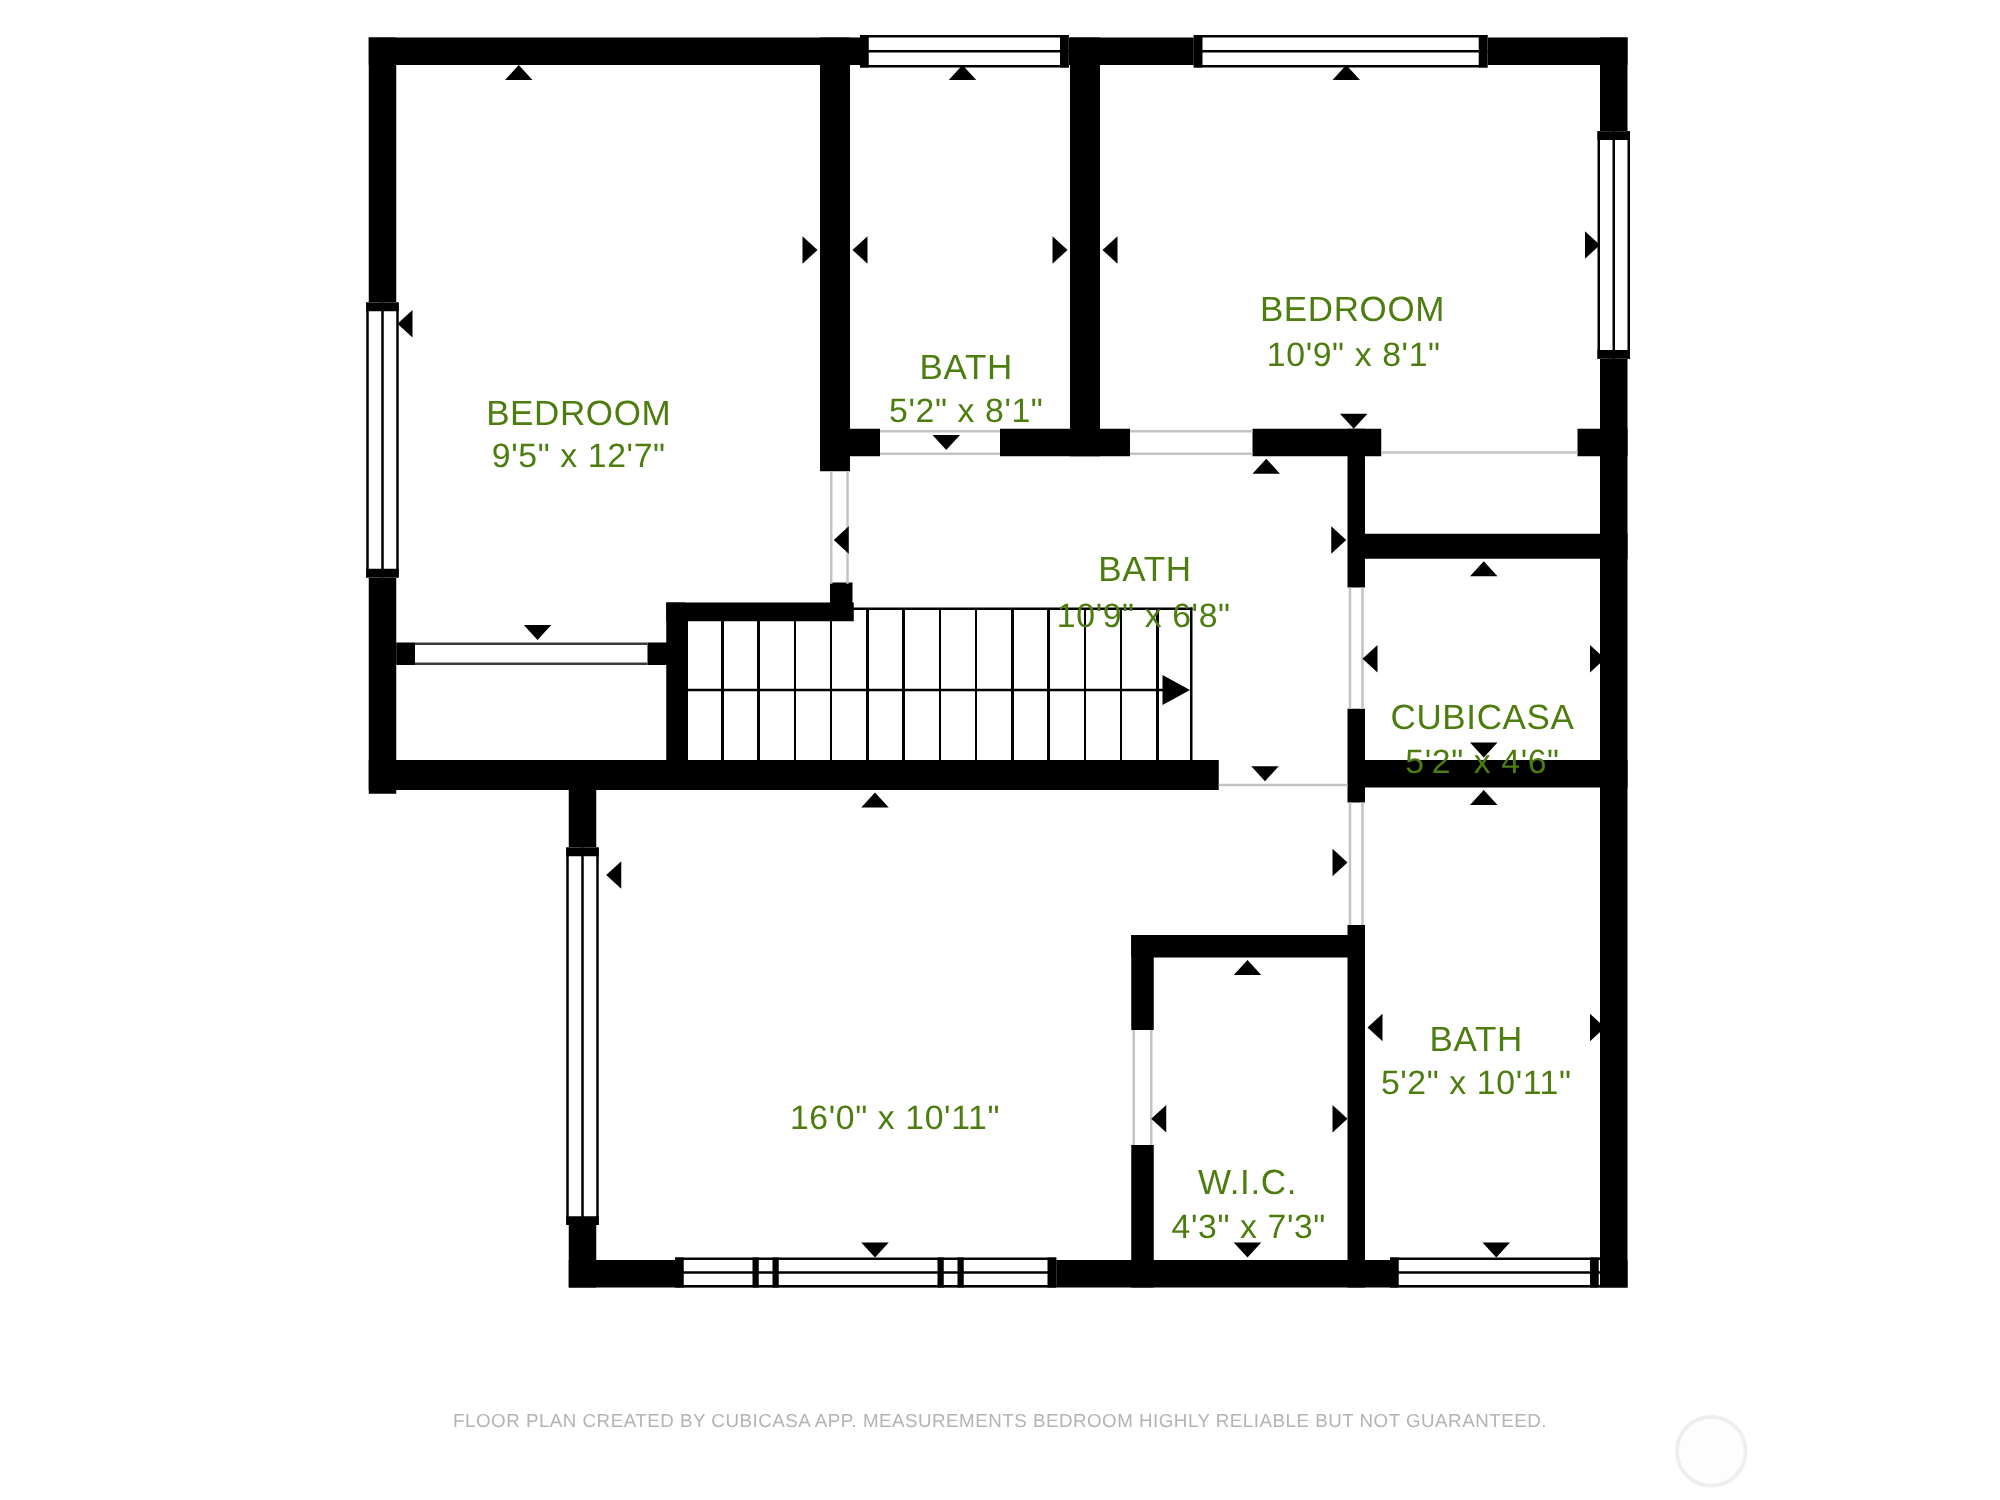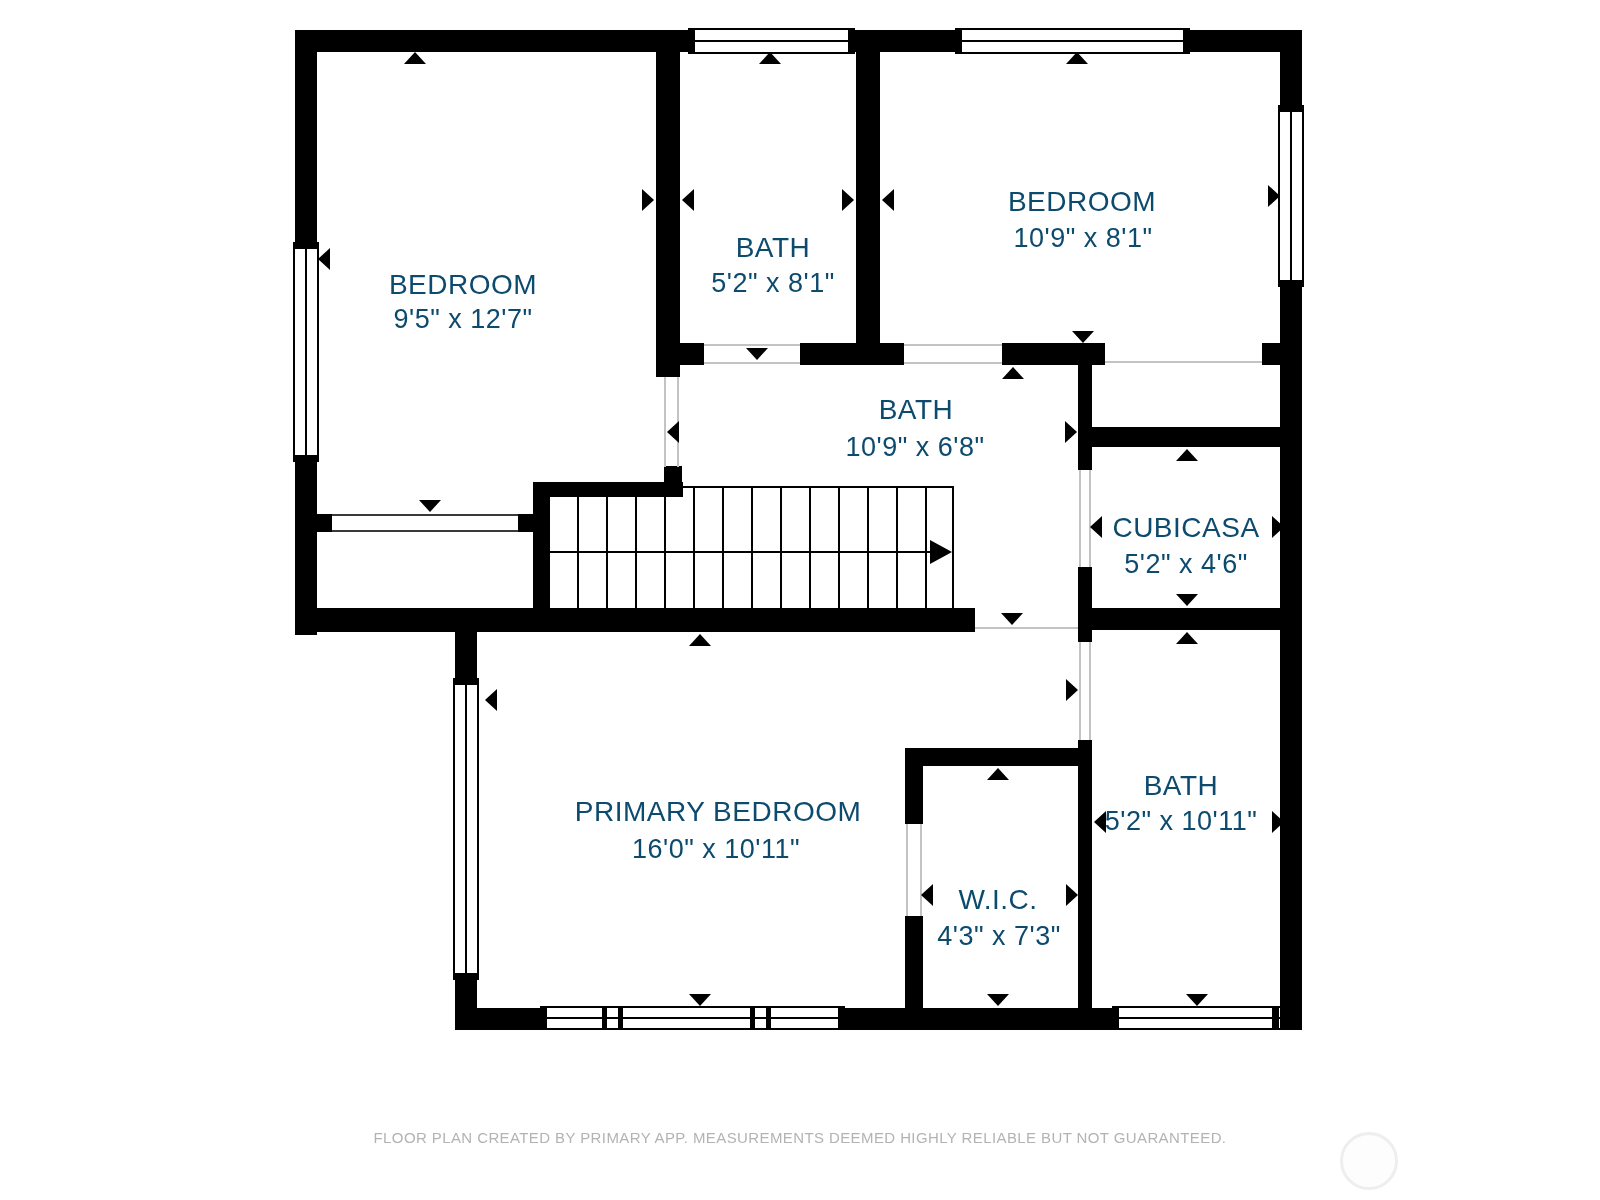--- a/index.html
+++ b/index.html
@@ -18,21 +18,21 @@
   .td{border-left:11px solid transparent;border-right:11px solid transparent;border-top:12px solid #000;}
   .tl{border-top:11px solid transparent;border-bottom:11px solid transparent;border-right:12px solid #000;}
   .tr{border-top:11px solid transparent;border-bottom:11px solid transparent;border-left:12px solid #000;}
   .stairs{position:absolute;left:548px;top:486px;width:406px;height:122px;box-sizing:border-box;
           border-top:2px solid #000;border-right:2px solid #000;
           background:repeating-linear-gradient(90deg,#000 0 2px,transparent 2px 29px);}
   .srail{position:absolute;left:548px;top:551px;width:384px;height:2px;background:#000;}
   .sarrow{position:absolute;left:930px;top:540px;width:0;height:0;
           border-top:12px solid transparent;border-bottom:12px solid transparent;border-left:22px solid #000;}
   .lbl{position:absolute;transform:translate(-50%,-50%);white-space:nowrap;
-       color:#0c4a6e;font-size:28px;letter-spacing:0.5px;}
+       color:#4d7c0f;font-size:28px;letter-spacing:0.5px;margin-top:46px;}
   .footer{position:absolute;left:800px;top:1137px;transform:translate(-50%,-50%);white-space:nowrap;
           color:#b3b3b3;font-size:15px;letter-spacing:0.4px;}
   .compass{position:absolute;left:1340px;top:1132px;width:52px;height:52px;border-radius:50%;
            border:3px solid #eeeeee;background:#fdfdfd;}
 </style>
 </head>
 <body>
 
 <div id="stage">
 
@@ -170,25 +170,24 @@
 
   <div class="lbl" style="left:1082px;top:202px">BEDROOM</div>
   <div class="lbl" style="left:1083px;top:238px;font-size:27px">10'9" x 8'1"</div>
 
   <div class="lbl" style="left:916px;top:410px">BATH</div>
   <div class="lbl" style="left:915px;top:447px;font-size:27px">10'9" x 6'8"</div>
 
   <div class="lbl" style="left:1186px;top:528px">CUBICASA</div>
   <div class="lbl" style="left:1186px;top:564px;font-size:27px">5'2" x 4'6"</div>
 
-  <div class="lbl" style="left:718px;top:812px">PRIMARY BEDROOM</div>
   <div class="lbl" style="left:716px;top:849px;font-size:27px">16'0" x 10'11"</div>
 
   <div class="lbl" style="left:998px;top:900px">W.I.C.</div>
   <div class="lbl" style="left:999px;top:936px;font-size:27px">4'3" x 7'3"</div>
 
   <div class="lbl" style="left:1181px;top:786px">BATH</div>
   <div class="lbl" style="left:1181px;top:821px;font-size:27px">5'2" x 10'11"</div>
 
-  <div class="footer">FLOOR PLAN CREATED BY PRIMARY APP. MEASUREMENTS DEEMED HIGHLY RELIABLE BUT NOT GUARANTEED.</div>
+  <div class="footer">FLOOR PLAN CREATED BY CUBICASA APP. MEASUREMENTS BEDROOM HIGHLY RELIABLE BUT NOT GUARANTEED.</div>
   <div class="compass"></div>
 
 </div>
 
 </body></html>

